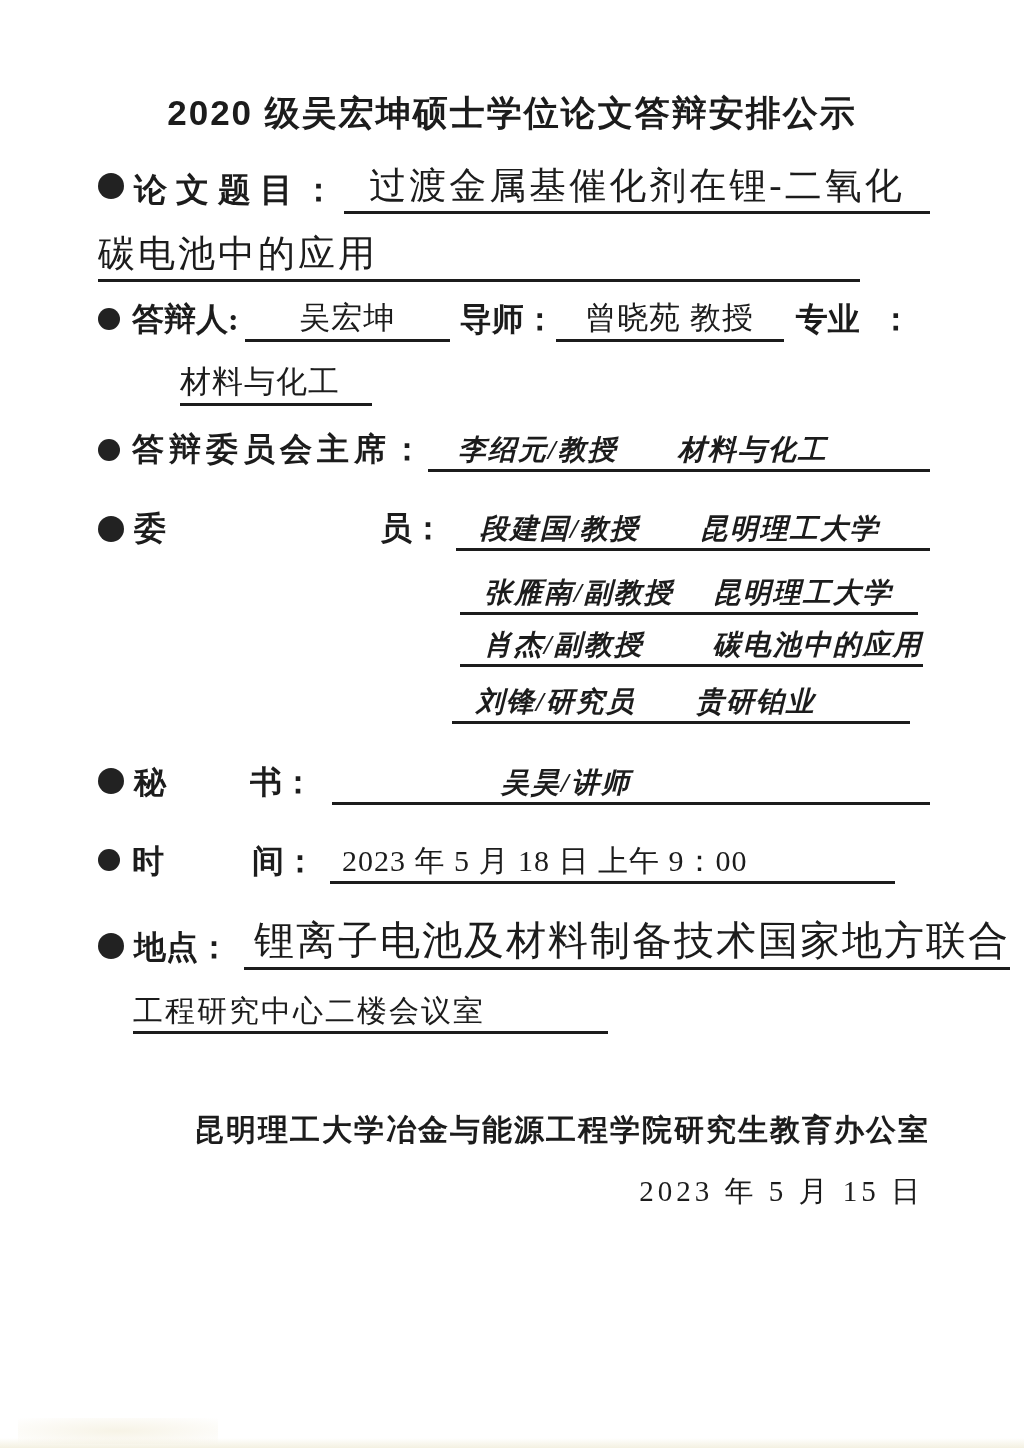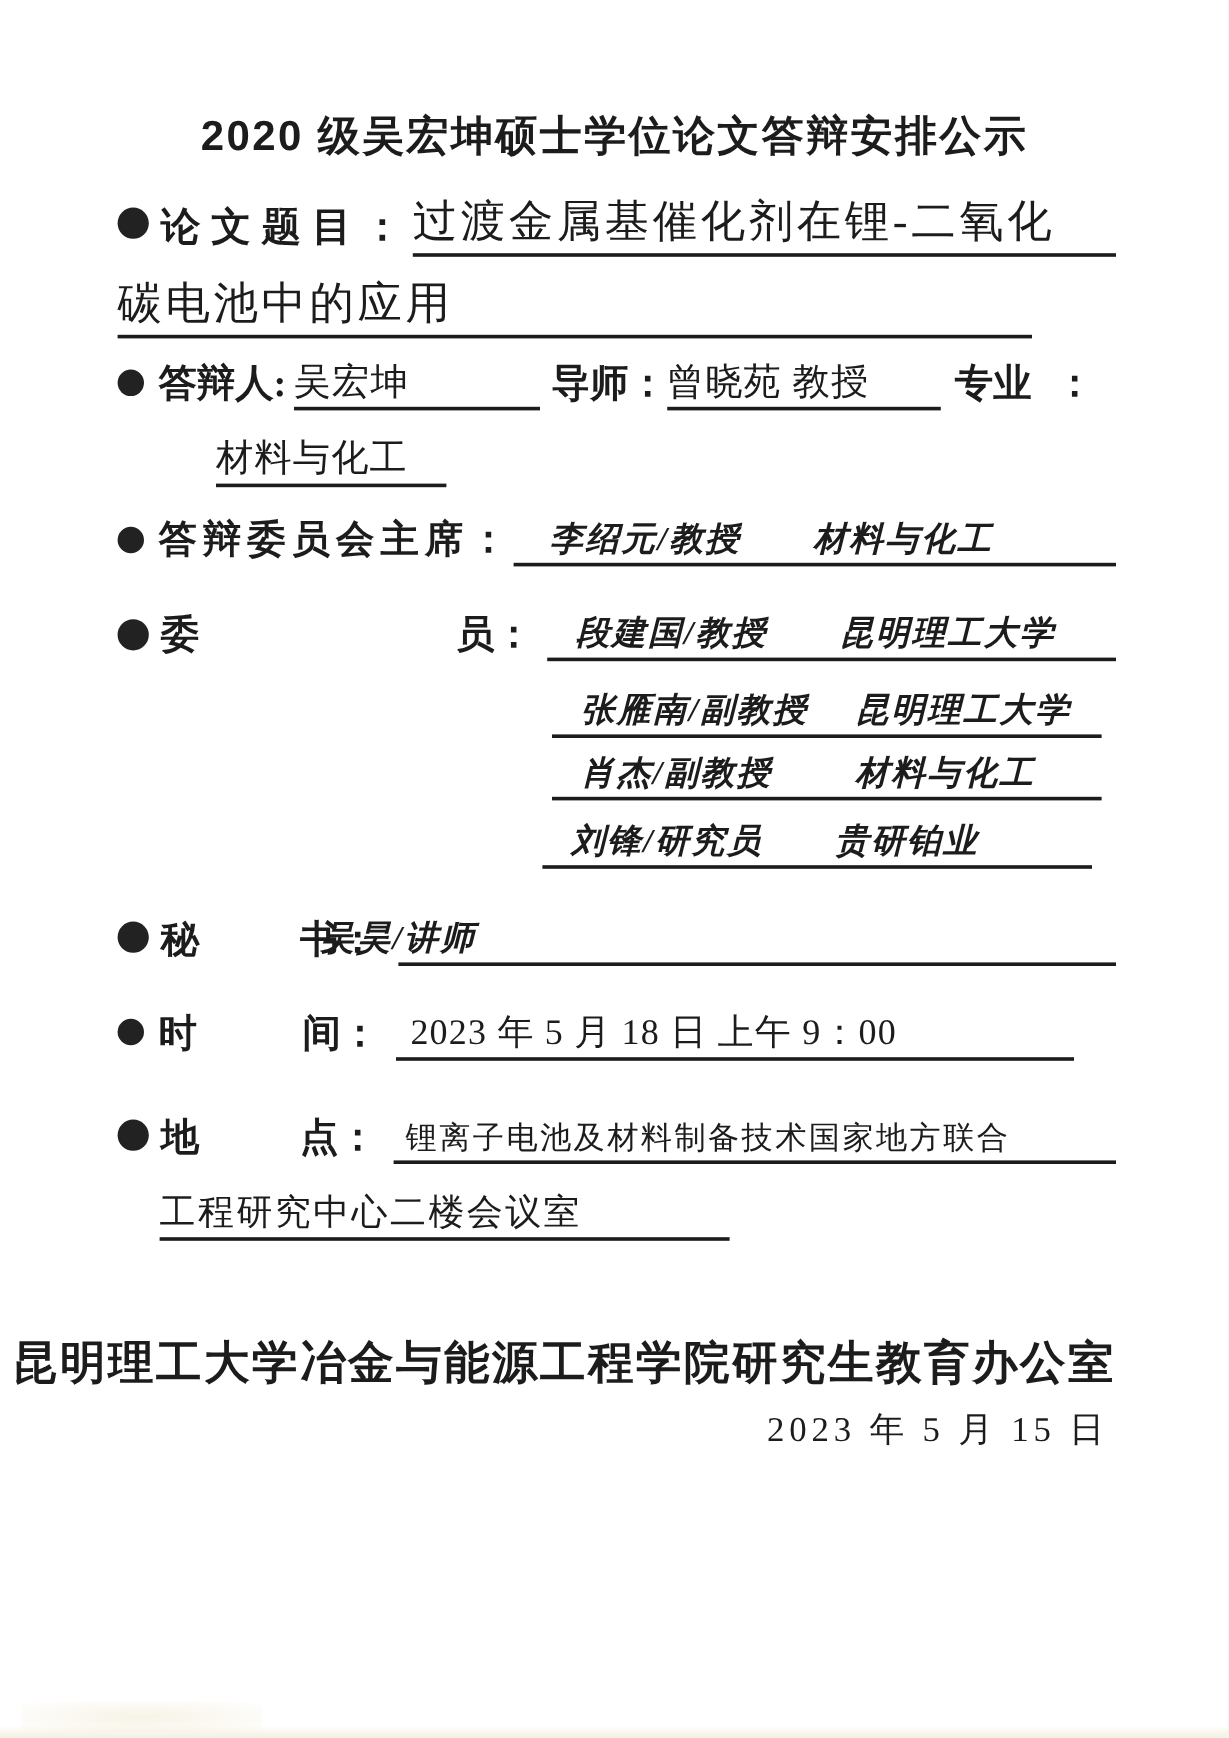--- a/index.html
+++ b/index.html
@@ -38,20 +38,21 @@
   .lbl {
     font-weight:bold;
     font-size:32px;
     line-height:1.15;
     padding-bottom:4px;
   }
   .lbl-big { font-size:33px; letter-spacing:9px; }
   .lbl-sp5 { letter-spacing:5px; }
   .fill {
     border-bottom:3px solid #1c1c1c;
+    text-align:center;
     padding-bottom:3px;
     line-height:1.15;
   }
   .fill-left { text-align:left; }
   .grow { flex:1; }
   .big-serif { font-size:37px; letter-spacing:3px; }
   .val { font-size:31px; letter-spacing:1px; }
   .hand {
     font-style:italic;
     font-weight:bold;
@@ -61,21 +62,21 @@
   .spread {
     display:flex;
     justify-content:space-between;
     align-items:flex-end;
   }
   .footer-line {
     position:absolute;
     right:94px;
     text-align:right;
     font-weight:bold;
-    font-size:38px;
+    font-size:30px;
     letter-spacing:2px;
     white-space:nowrap;
   }
   .footer-date {
     position:absolute;
     right:100px;
     text-align:right;
     font-weight:normal;
     font-size:29px;
     letter-spacing:4px;
@@ -137,21 +138,21 @@
       <span class="lbl">委</span>
       <span class="lbl">员：</span>
     </span>
     <span class="fill fill-left grow hand" style="padding-left:24px; margin-left:12px;">段建国/教授　　昆明理工大学</span>
   </div>
 
   <div class="row" style="top:571px; left:460px; width:458px; height:44px;">
     <span class="fill fill-left grow hand" style="padding-left:24px;">张雁南/副教授　 昆明理工大学</span>
   </div>
   <div class="row" style="top:623px; left:460px; width:458px; height:44px;">
-    <span class="fill fill-left grow hand" style="padding-left:24px;">肖杰/副教授　　 材料与化工</span>
+    <span class="fill fill-left grow hand" style="padding-left:24px;">肖杰/副教授　　 碳电池中的应用</span>
   </div>
   <div class="row" style="top:680px; left:452px; width:458px; height:44px;font-family:Liberation Serif, serif;">
     <span class="fill fill-left grow hand" style="padding-left:24px;">刘锋/研究员　　贵研铂业</span>
   </div>
 
   <div class="row" style="top:757px; left:98px; width:832px; height:48px;">
     <span class="bullet b26"></span>
     <span class="spread" style="width:180px;">
       <span class="lbl">秘</span>
       <span class="lbl">书：</span>
@@ -167,21 +168,21 @@
     </span>
     <span class="fill fill-left grow" style="margin-left:14px; padding-left:12px; font-size:30px; letter-spacing:1px;">2023 年 5 月 18 日 上午 9：00</span>
   </div>
 
   <div class="row" style="top:922px; left:98px; width:832px; height:48px;">
     <span class="bullet b26"></span>
     <span class="spread" style="width:180px;">
       <span class="lbl">地</span>
       <span class="lbl">点：</span>
     </span>
-    <span class="fill fill-left grow" style="margin-left:14px; padding-left:10px; font-size:26px; letter-spacing:2px;">锂离子电池及材料制备技术国家地方联合</span>
+    <span class="fill fill-left grow" style="margin-left:14px; padding-left:10px; font-size:40px; letter-spacing:2px;">锂离子电池及材料制备技术国家地方联合</span>
   </div>
 
   <div class="row" style="top:986px; left:133px; width:475px; height:48px;">
     <span class="fill fill-left grow" style="font-size:30px; letter-spacing:2px;">工程研究中心二楼会议室</span>
   </div>
 
   <div class="footer-line" style="top:1110px;">昆明理工大学冶金与能源工程学院研究生教育办公室</div>
   <div class="footer-date" style="top:1172px;">2023 年 5 月 15 日</div>
 
   <div class="scan-blob"></div>

